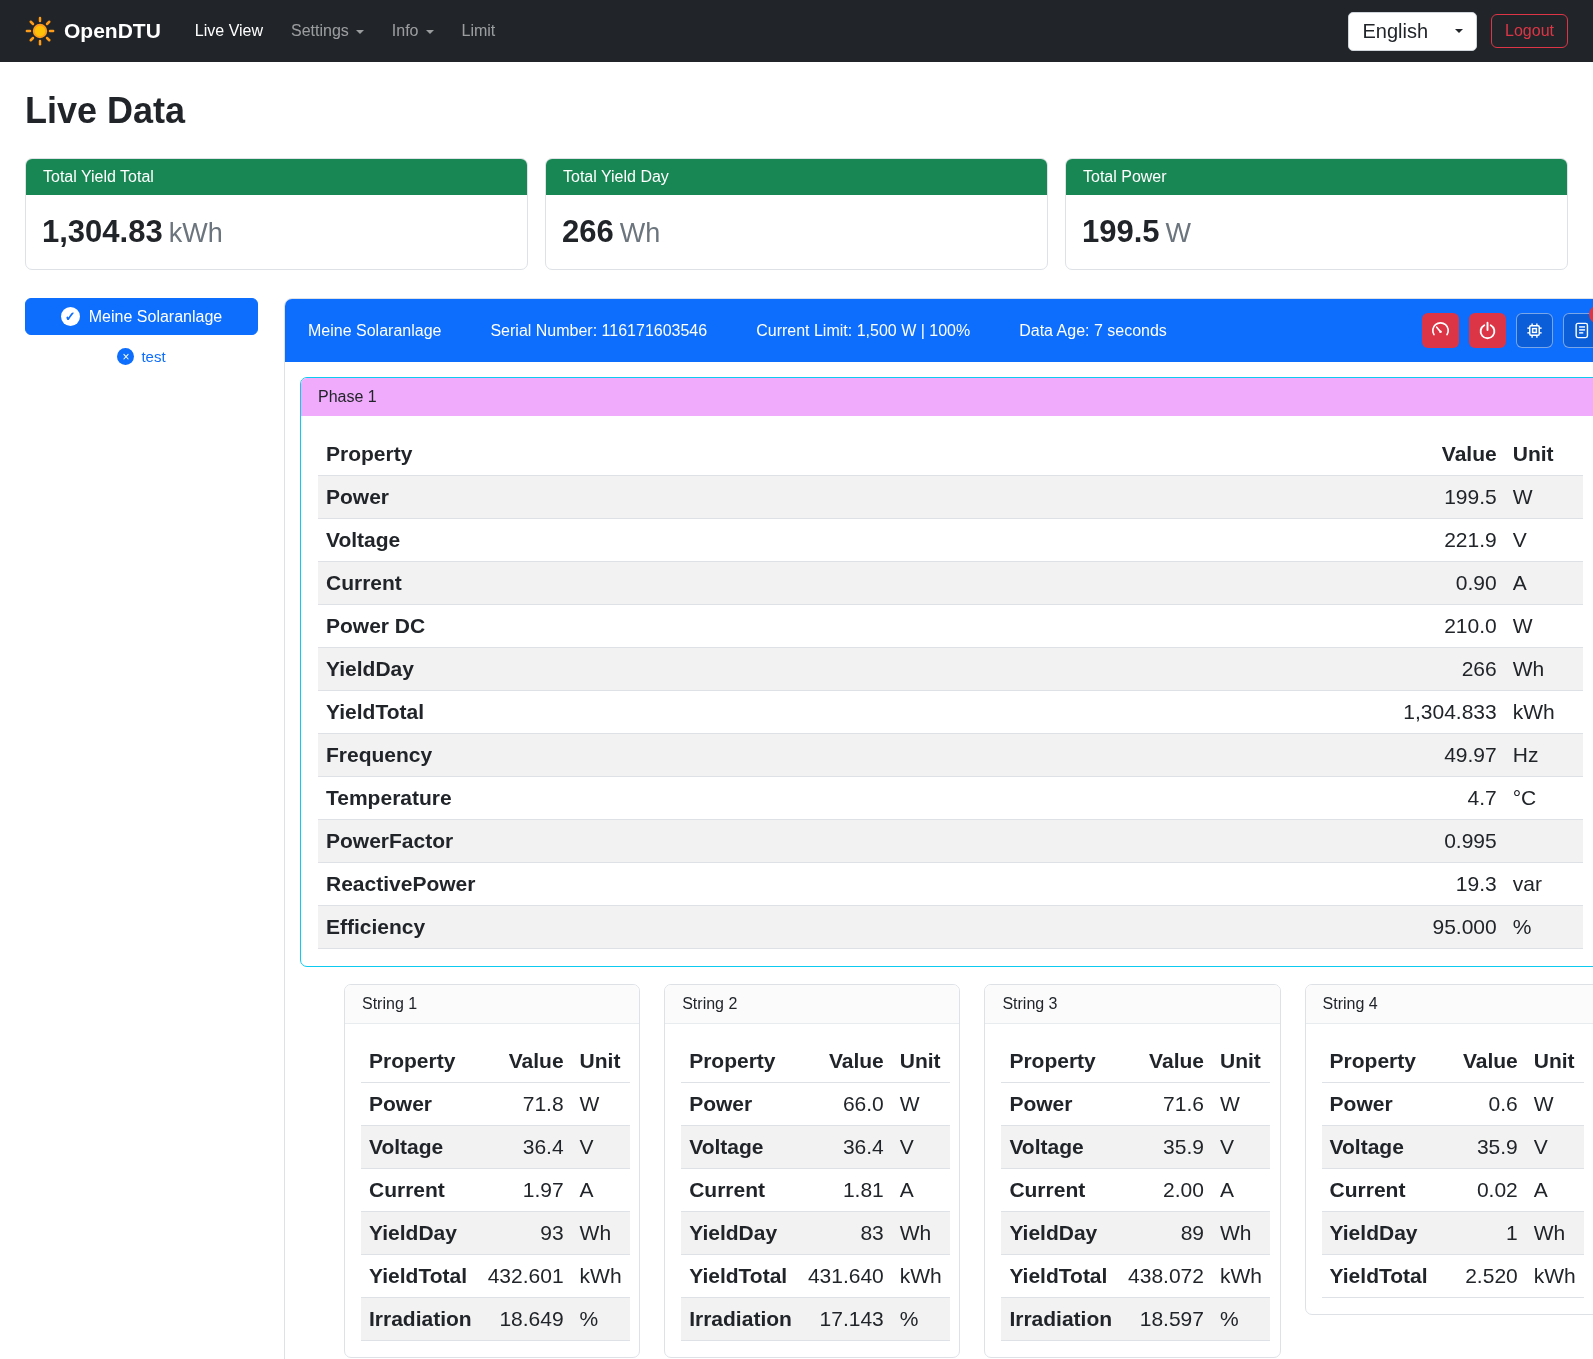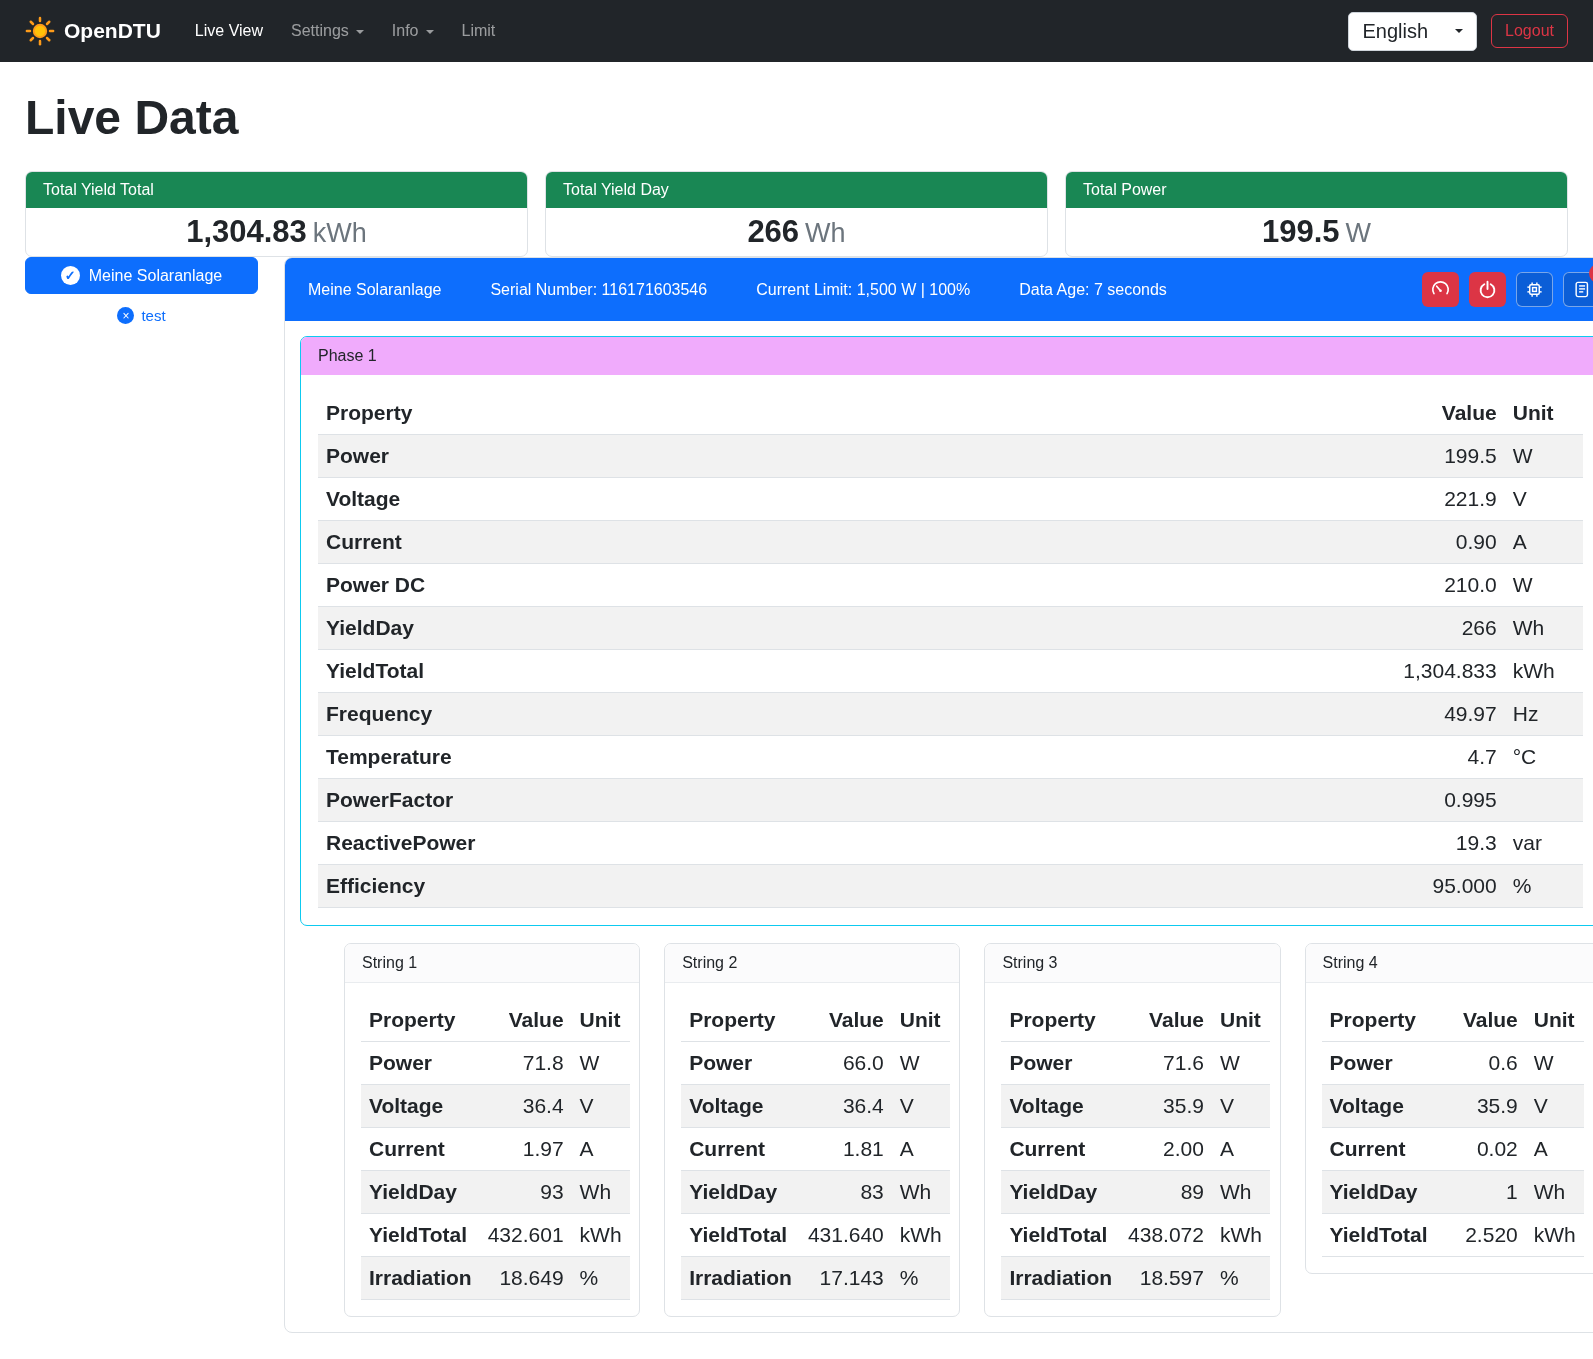--- a/index.html
+++ b/index.html
@@ -22,27 +22,27 @@
   .nav-right { margin-left:auto; display:flex; align-items:center; gap:14px; }
   .lang-select { background:#fff; color:#212529; border:1px solid #ced4da;
     border-radius:5px; padding:7px 13px; font-size:20px; display:flex;
     align-items:center; gap:20px; cursor:pointer; }
   .logout-btn { background:transparent; border:1px solid #dc3545; color:#dc3545;
     border-radius:6px; padding:7px 13px; font-size:16px; cursor:pointer;
     font-family:inherit; }
 
   
   .container { padding: 10px 25px 28px; }
-  .page-title { font-size:48px; font-weight:600; margin:18px 0 26px; }
-  .summary-row { display:flex; gap:17px; }
+  .page-title { font-size:36px; font-weight:600; margin:18px 0 26px; }
+  .summary-row { display:flex; gap:17px; margin-bottom:28px; }
   .summary-card { flex:1; border:1px solid #dee2e6; border-radius:7px;
     overflow:hidden; background:#fff; }
   .summary-header { background:#198754; color:#fff; font-size:16px;
     padding:9px 17px; }
-  .summary-body { padding:6px 16px; text-align:center; }
+  .summary-body { padding:19px 16px; text-align:left; }
   .summary-value { font-size:31px; font-weight:600; color:#212529; }
   .summary-unit { font-size:27px; color:#6c757d; margin-left:6px; }
 
   
   .content-row { display:flex; gap:26px; align-items:flex-start; }
   .left-col { flex:0 0 233px; }
   .inverter-btn { width:100%; background:#0d6efd; border:1px solid #0d6efd;
     color:#fff; border-radius:6px; padding:8px 10px; font-size:16px;
     display:flex; align-items:center; justify-content:center; gap:9px;
     cursor:pointer; font-family:inherit; }

